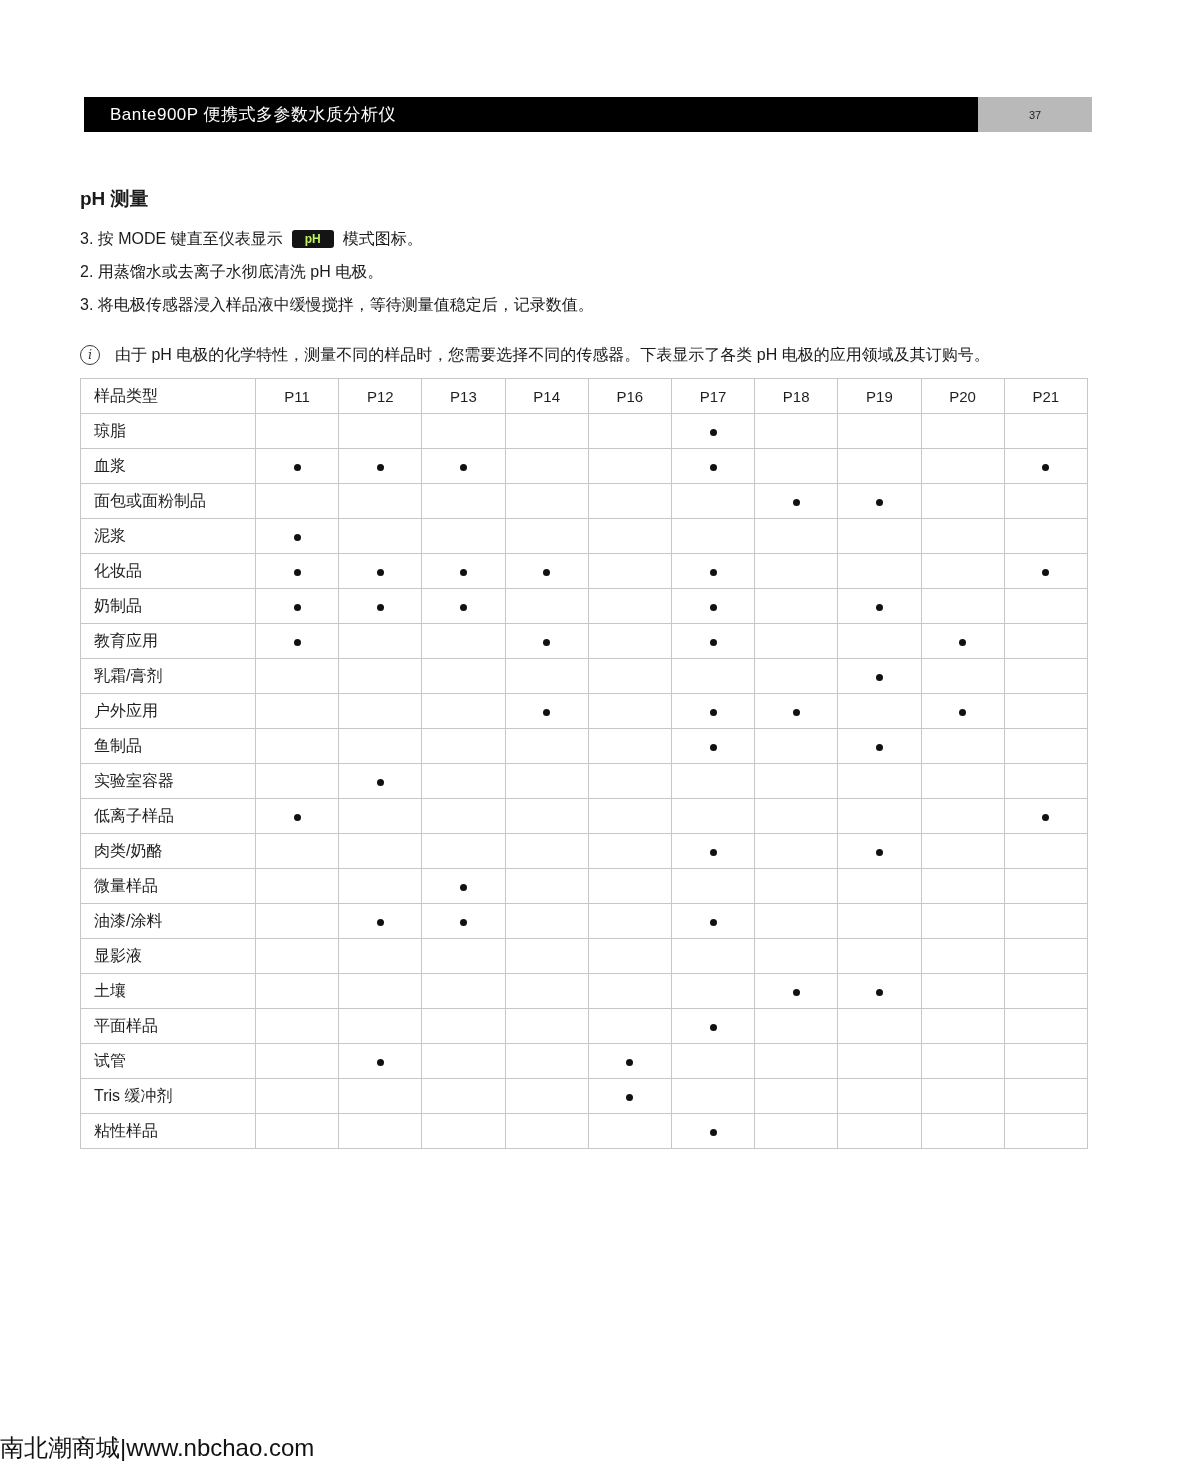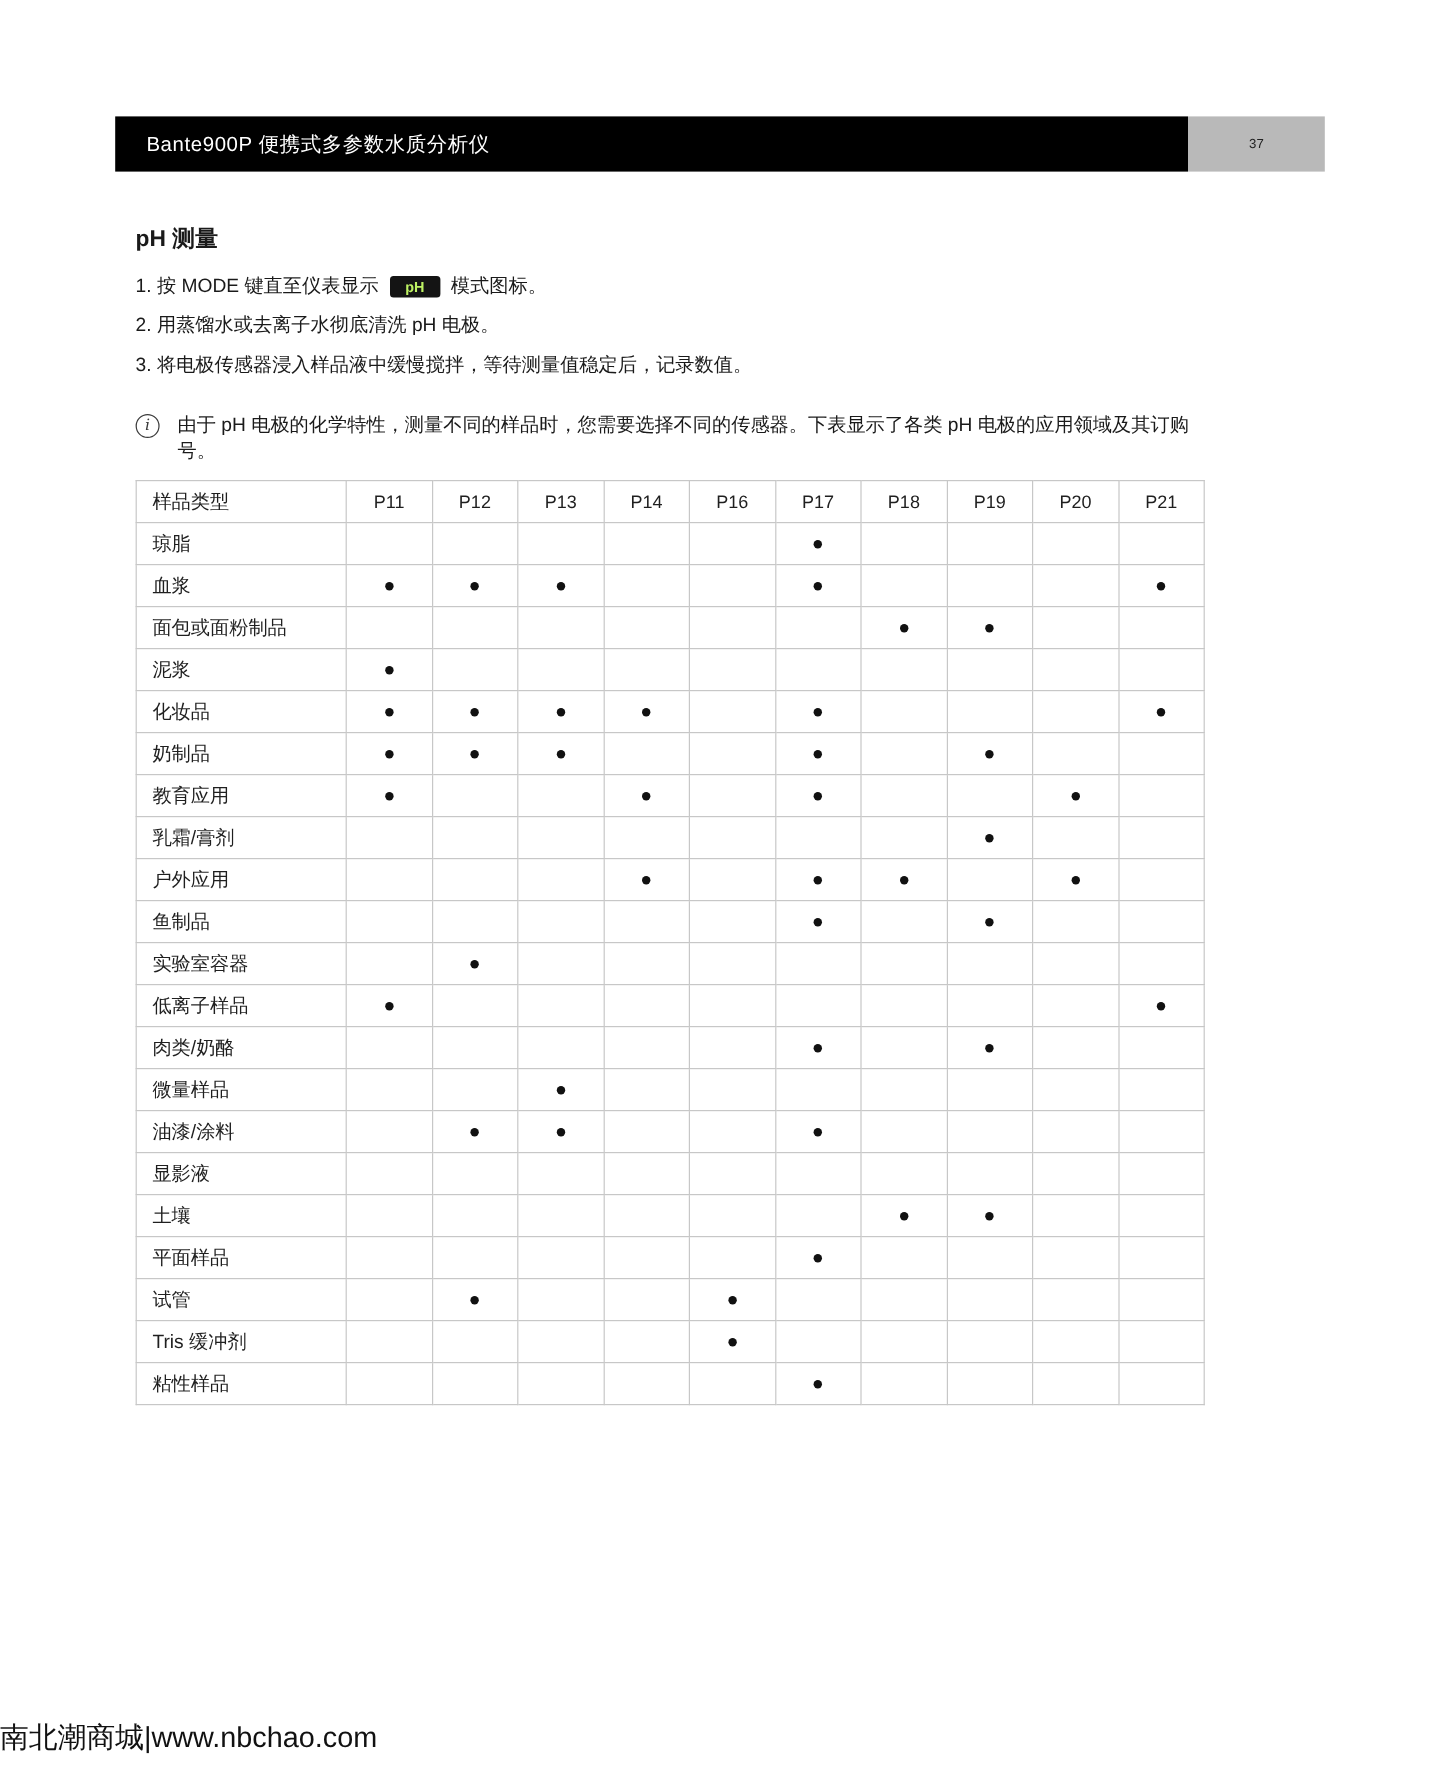--- a/index.html
+++ b/index.html
@@ -10,23 +10,23 @@
     width: 1200px;
     height: 1484px;
     background: #ffffff;
     overflow: hidden;
   }
 
   
   .header-bar {
     position: absolute;
     top: 97px;
-    left: 96px;
+    left: 84px;
     width: 1008px;
-    height: 46px;
+    height: 35px;
     display: flex;
   }
   .header-title-box {
     flex: 1;
     background: #000000;
     color: #ffffff;
     display: flex;
     align-items: center;
     padding-left: 26px;
     font-size: 17px;
@@ -39,22 +39,22 @@
     display: flex;
     align-items: center;
     justify-content: center;
     font-size: 11px;
   }
 
   
   .content {
     position: absolute;
     top: 186px;
-    left: 113px;
-    width: 891px;
+    left: 80px;
+    width: 1008px;
   }
   .section-title {
     font-size: 19px;
     font-weight: bold;
     margin-bottom: 16px;
   }
   .step-line {
     font-size: 16px;
     line-height: 22px;
     margin-bottom: 11px;
@@ -150,21 +150,21 @@
   <div class="header-bar">
     <div class="header-title-box">Bante900P 便携式多参数水质分析仪</div>
     <div class="header-page-box">37</div>
   </div>
 
   <div class="content">
 
     <div class="section-title">pH 测量</div>
 
     <div class="step-line">
-      <span>1. 按 MODE 键直至仪表显示</span>
+      <span>3. 按 MODE 键直至仪表显示</span>
       <span class="ph-badge">pH</span>
       <span>模式图标。</span>
     </div>
     <div class="step-line">
       <span>2. 用蒸馏水或去离子水彻底清洗 pH 电极。</span>
     </div>
     <div class="step-line">
       <span>3. 将电极传感器浸入样品液中缓慢搅拌，等待测量值稳定后，记录数值。</span>
     </div>
 

